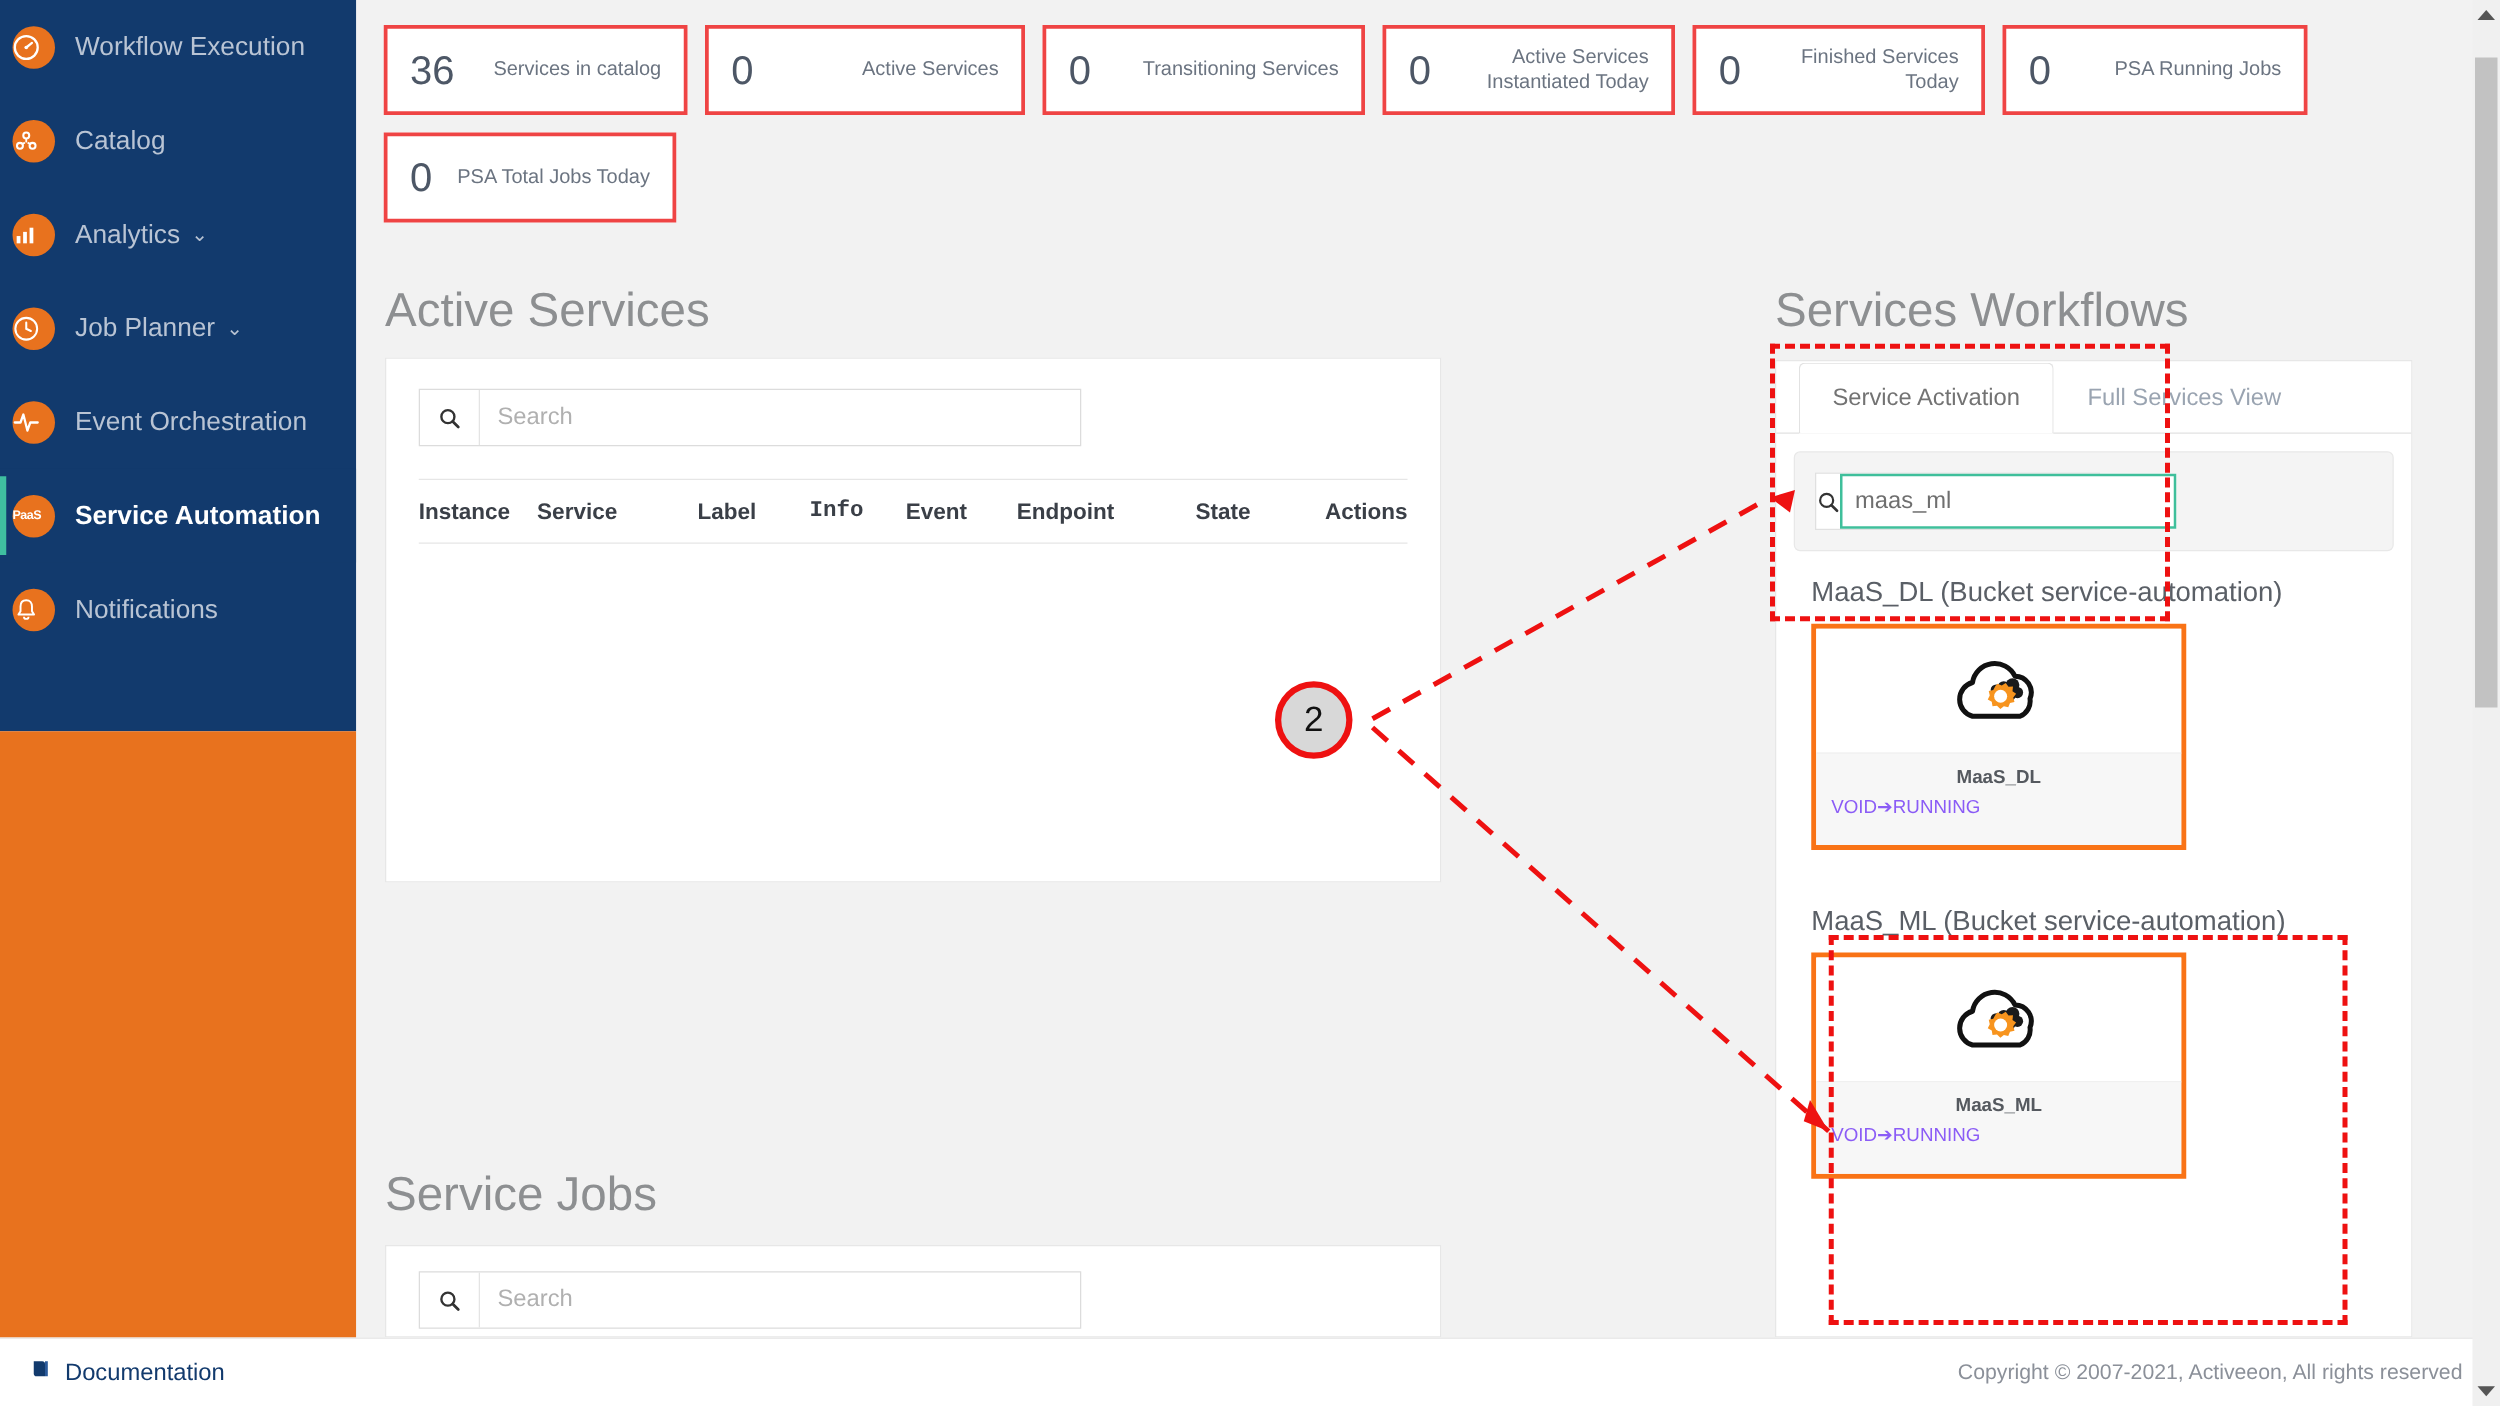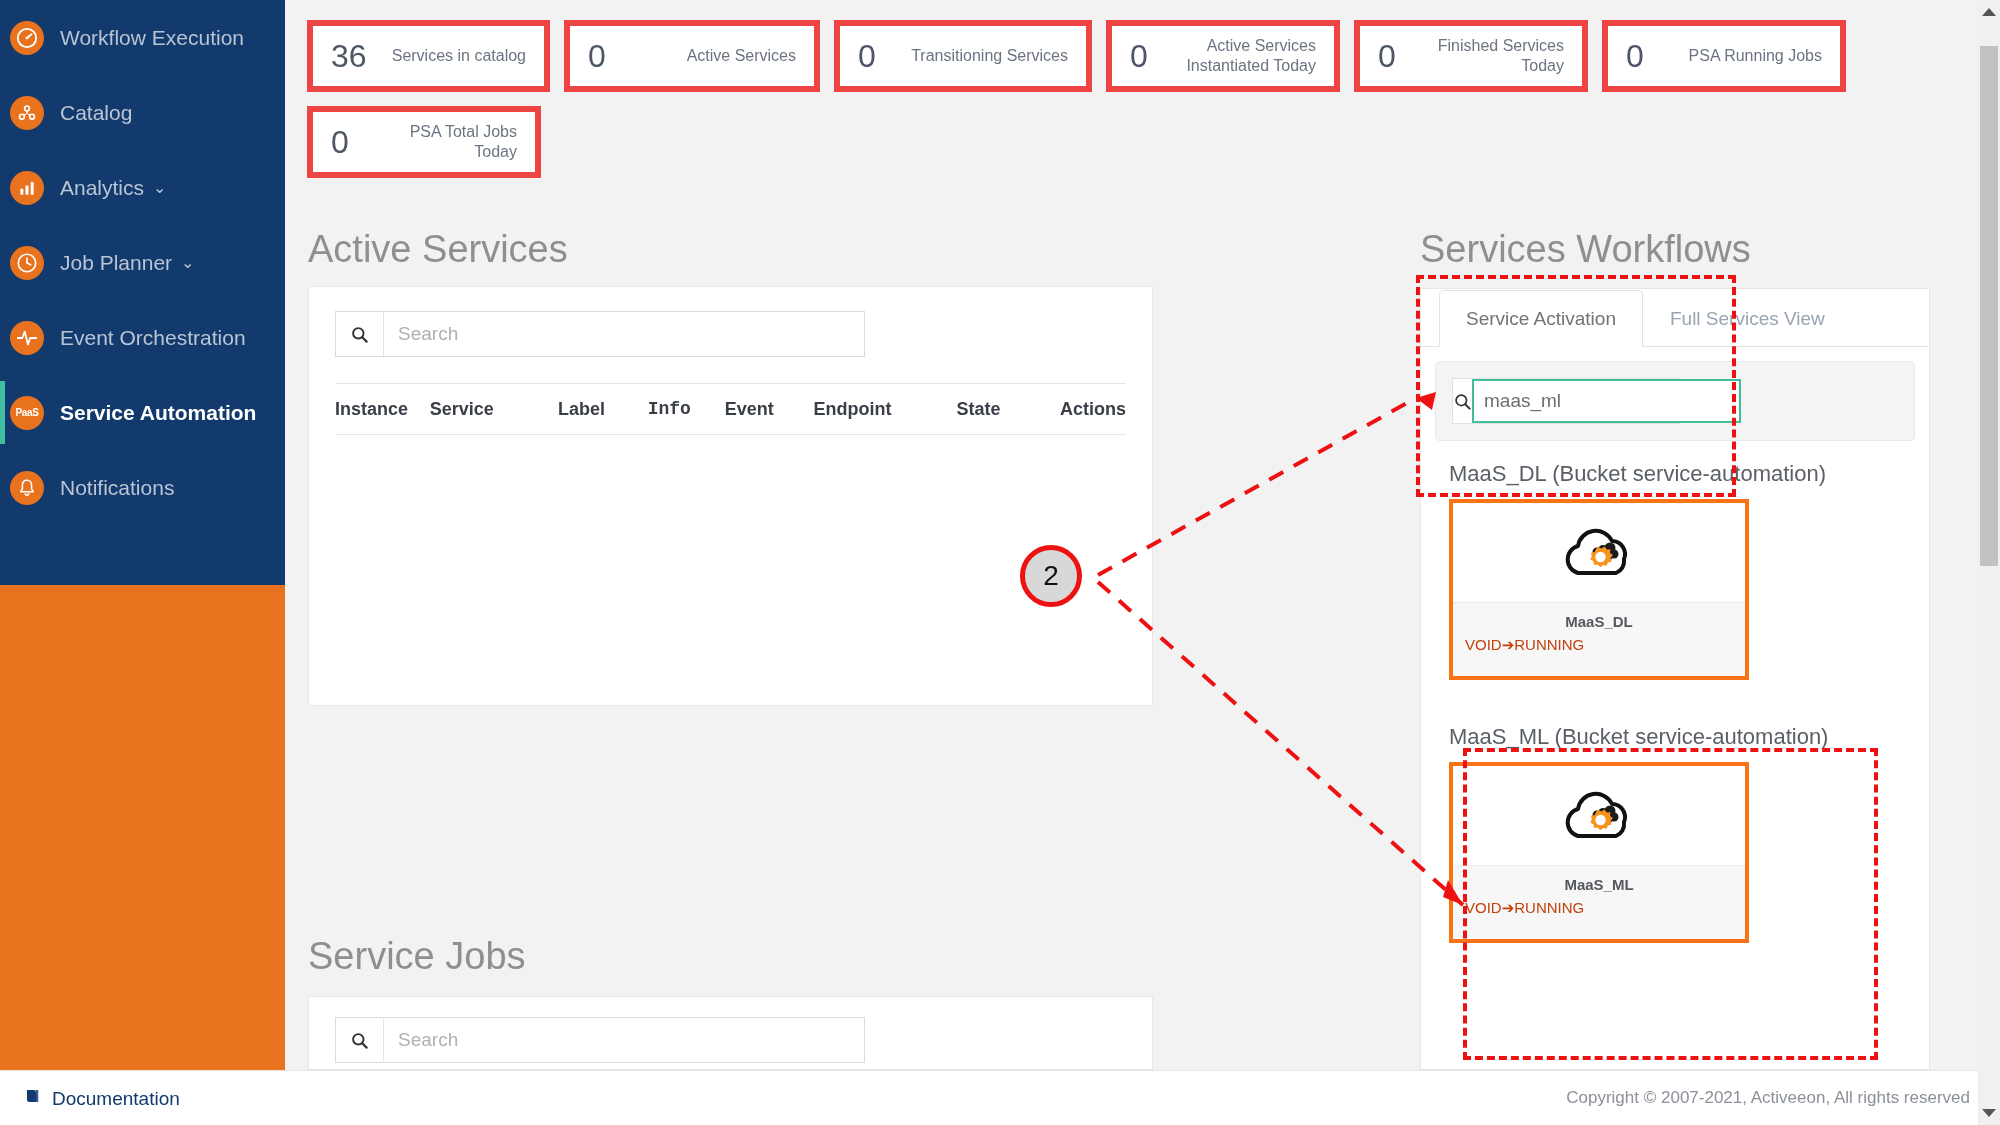--- a/index.html
+++ b/index.html
@@ -30,21 +30,21 @@
     cursor: pointer;
   }
   .nav-item.active { background: #123a6d; }
   .nav-item.active::before {
     content: ""; position: absolute; left: 0; top: 6px; bottom: 6px;
     width: 5px; background: #3fbfa0;
   }
   .nav-icon {
     width: 34px; height: 34px; border-radius: 50%;
     background: #e8721e;
-    display: flex; align-items: center; justify-content: center;
+    display: flex; align-items: center; 
     flex: 0 0 auto;
     margin-right: 16px;
     color: #fff;
   }
   .nav-icon svg { display: block; }
   .nav-icon .paas-txt {
     font-size: 10px; font-weight: bold; letter-spacing: -0.4px;
     font-family: "Liberation Sans", sans-serif;
   }
   .nav-label {
@@ -63,21 +63,21 @@
   }
 
   
   .stats {
     position: absolute; left: 22px; top: 20px;
     width: 1550px;
     display: flex; flex-wrap: wrap; gap: 14px;
   }
   .stat-card {
     background: #fff;
-    border: 6px solid #ef4444;
+    border: 3px solid #ef4444;
     height: 72px;
     display: flex; align-items: center;
     padding: 0 18px;
     min-width: 120px;
   }
   .stat-num {
     font-size: 32px; color: #4d5766; font-weight: 300;
     margin-right: 16px; flex: 0 0 auto;
   }
   .stat-lbl {
@@ -208,21 +208,21 @@
   }
   .wf-card-body {
     background: #f7f7f7;
     padding: 10px 12px 22px 12px;
   }
   .wf-card-name {
     font-size: 15px; font-weight: bold; color: #55595f;
     text-align: center;
   }
   .wf-card-state {
-    font-size: 15px; color: #c2410c;
+    font-size: 15px; color: #8b5cf6;
     margin-top: 6px;
   }
 
   
   .footer {
     position: absolute; left: 0; bottom: 0;
     width: 2000px; height: 55px;
     background: #fff;
     border-top: 1px solid #e4e4e4;
     display: flex; align-items: center;

